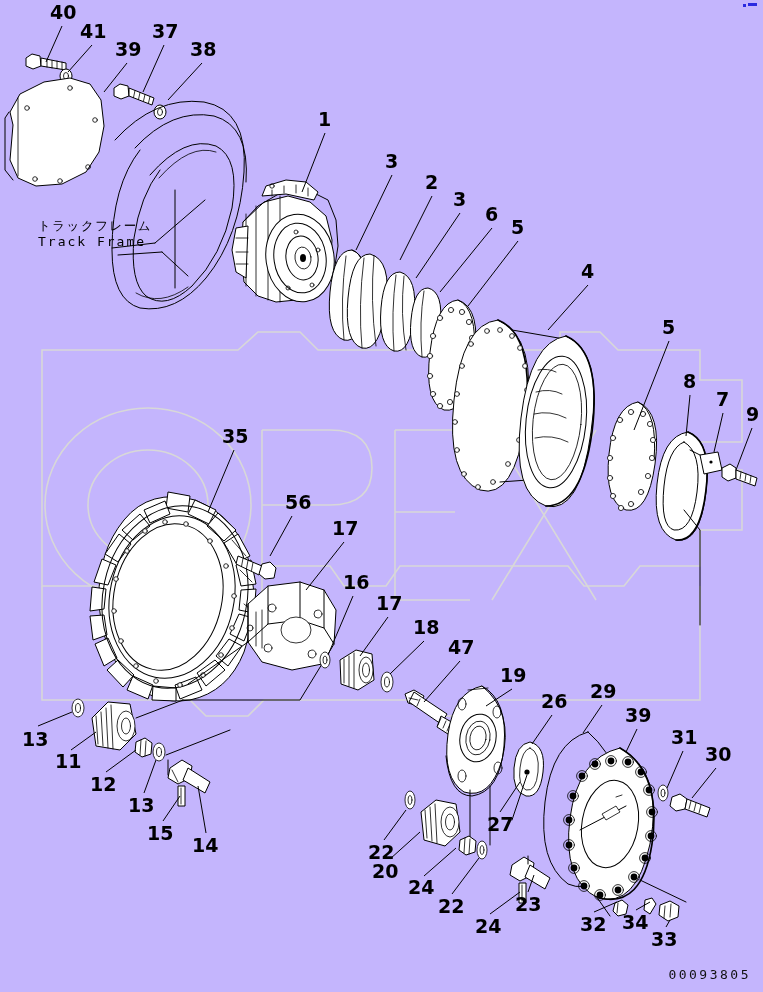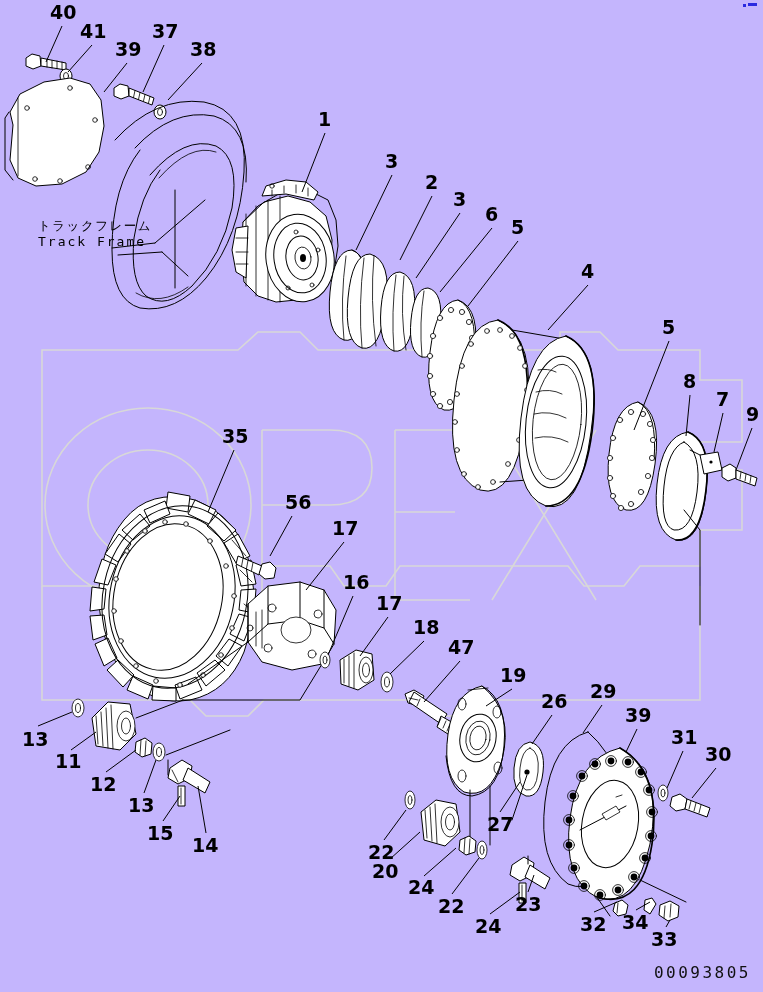--- a/index.html
+++ b/index.html
@@ -16,21 +16,21 @@
   }
   .frame-label{
     position:absolute;font-family:"DejaVu Sans Mono","Liberation Mono",monospace;
     font-size:13px;color:#000;line-height:1.25;letter-spacing:1px;white-space:nowrap;
   }
   .frame-label .jp{display:block;font-size:12.5px;letter-spacing:1.5px;}
   .frame-label .en{display:block;font-size:13px;letter-spacing:2px;}
   .drawing-no{
     position:absolute;right:12px;bottom:10px;
     font-family:"DejaVu Sans Mono","Liberation Mono",monospace;
-    font-size:16px;letter-spacing:2.5px;color:#111;
+    font-size:13px;letter-spacing:2.5px;color:#111;
   }
   .corner-mark{
     position:absolute;right:6px;top:3px;width:14px;height:5px;
   }
   .corner-mark i{display:block;position:absolute;background:#2a2ae0;height:3px;}
   .corner-mark i.a{left:0;top:1px;width:3px;}
   .corner-mark i.b{left:5px;top:0px;width:9px;}
   .wm{fill:none;stroke:#d8d8d8;stroke-width:1.6;}
   .ln{fill:none;stroke:#000;stroke-width:1;stroke-linecap:round;stroke-linejoin:round;}
   .ln-th{fill:none;stroke:#000;stroke-width:1.7;stroke-linecap:round;stroke-linejoin:round;}

